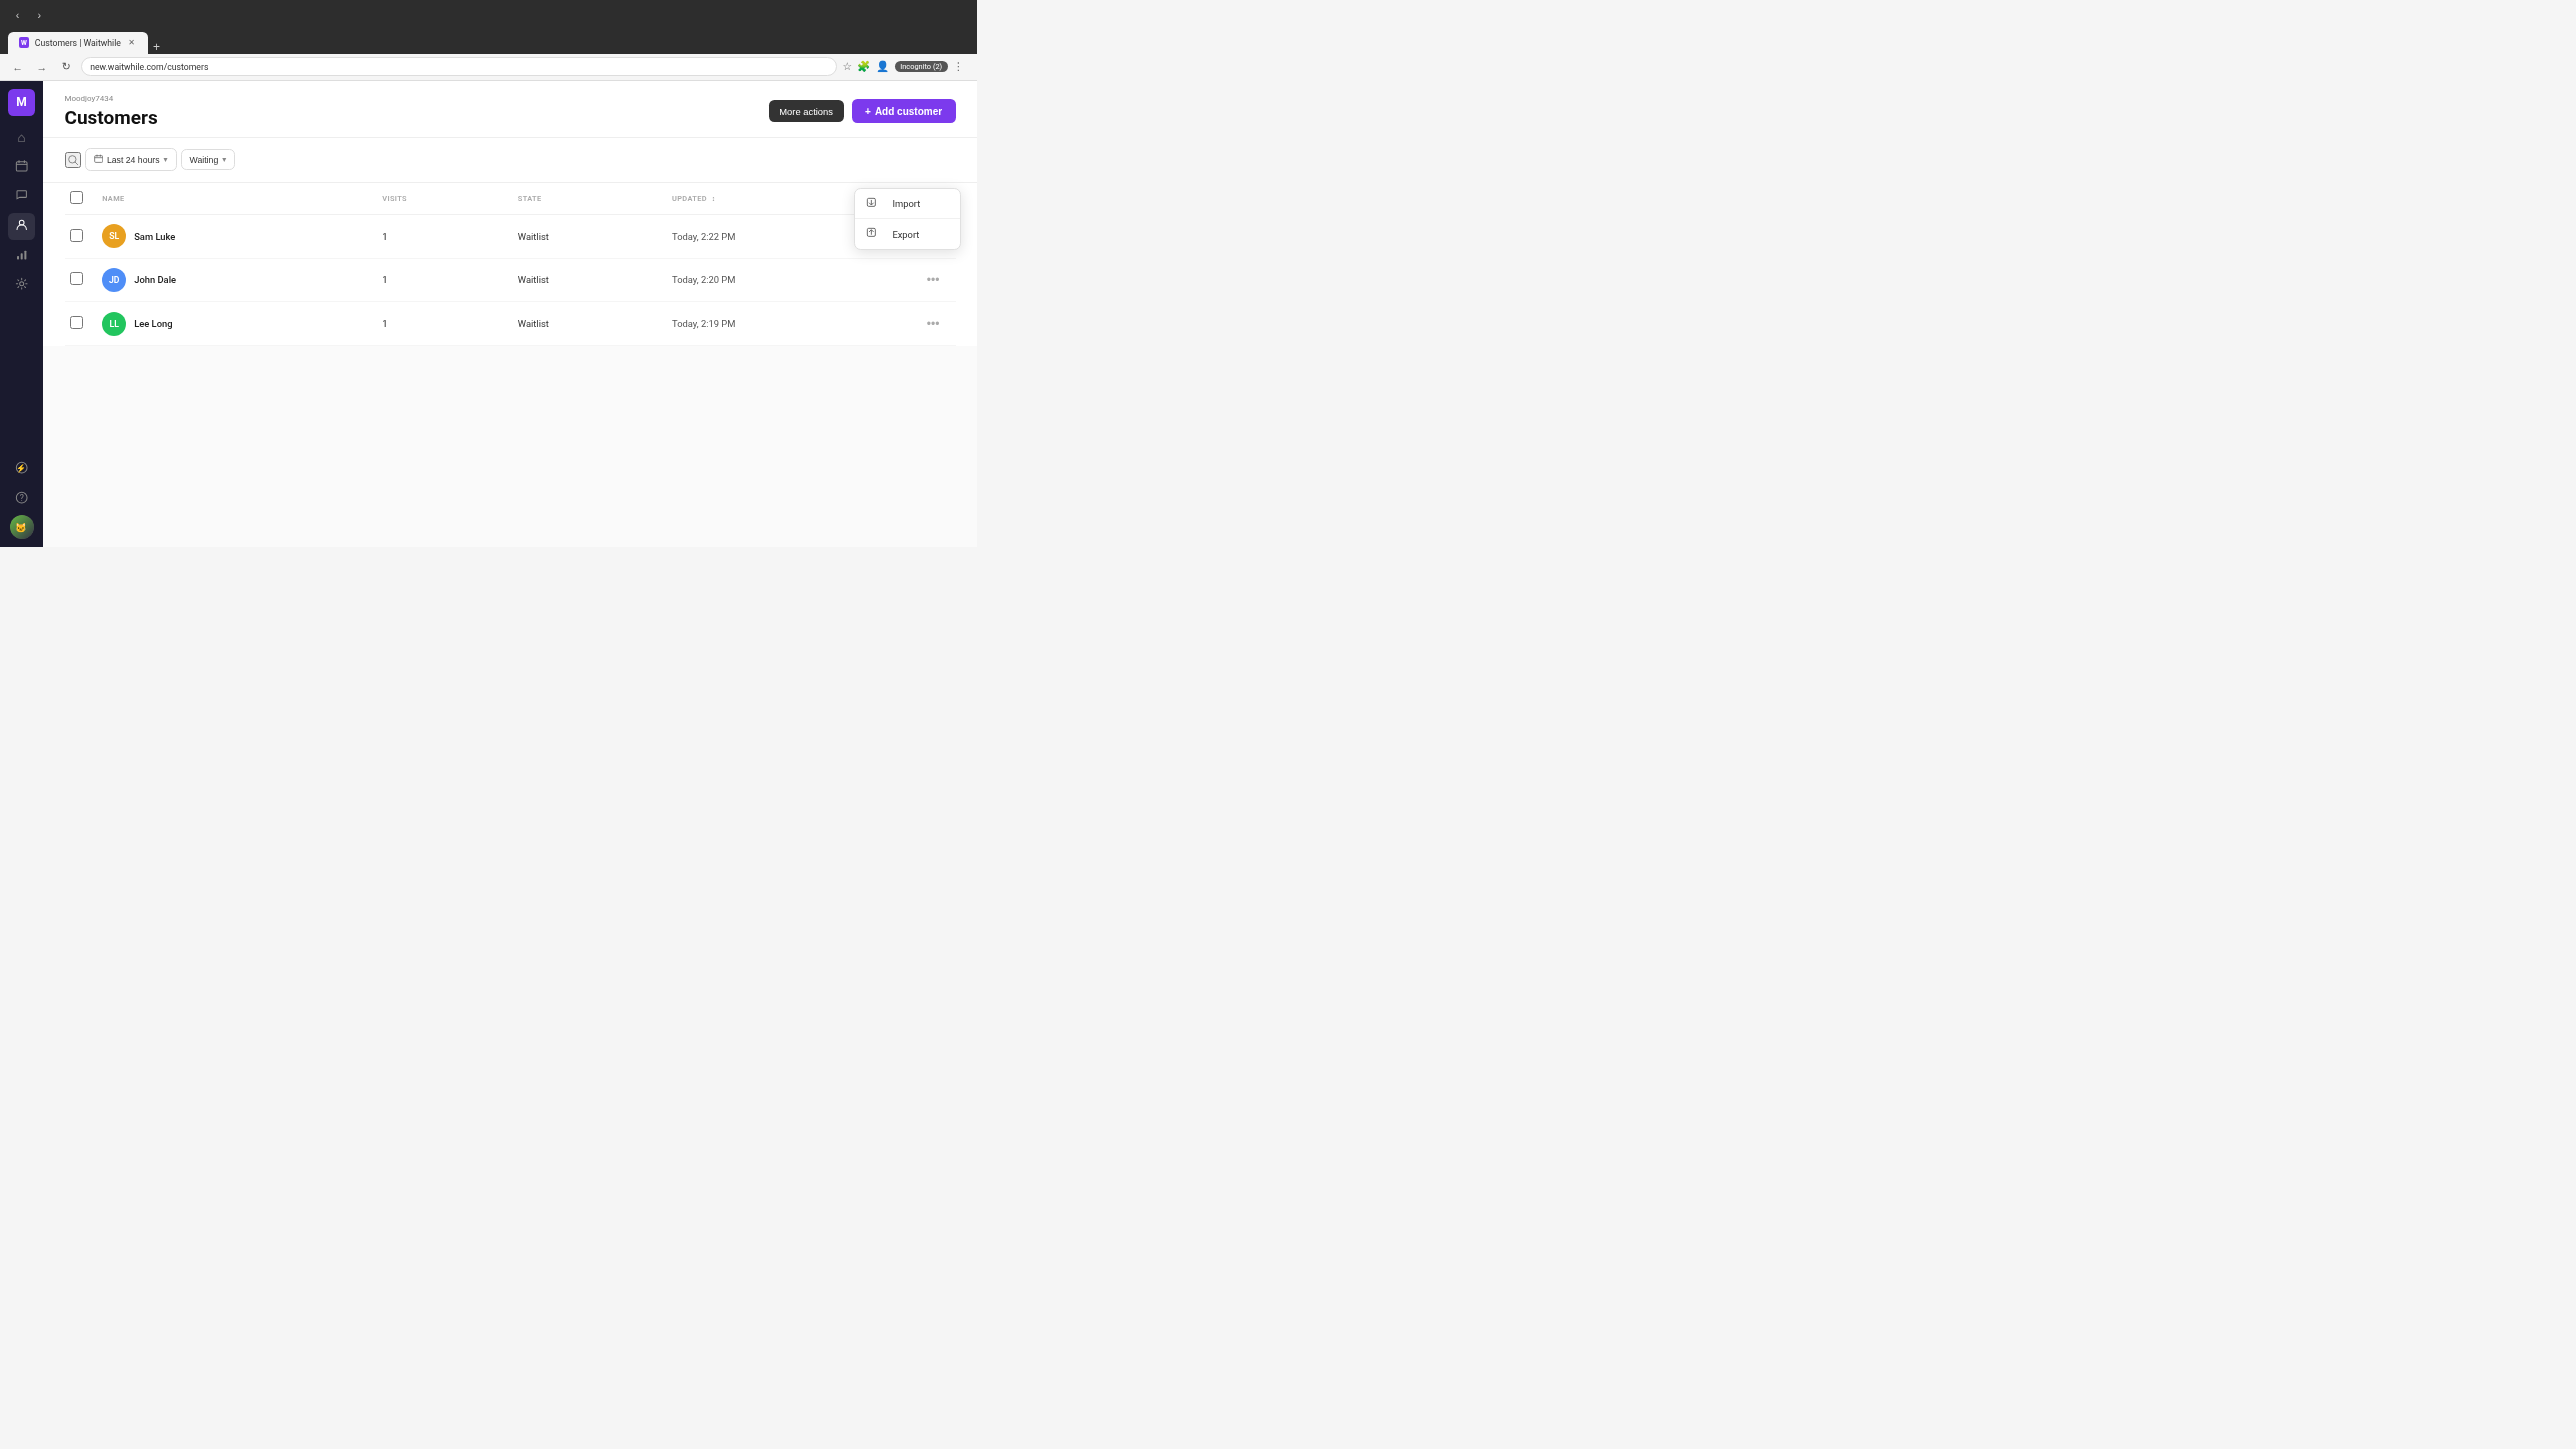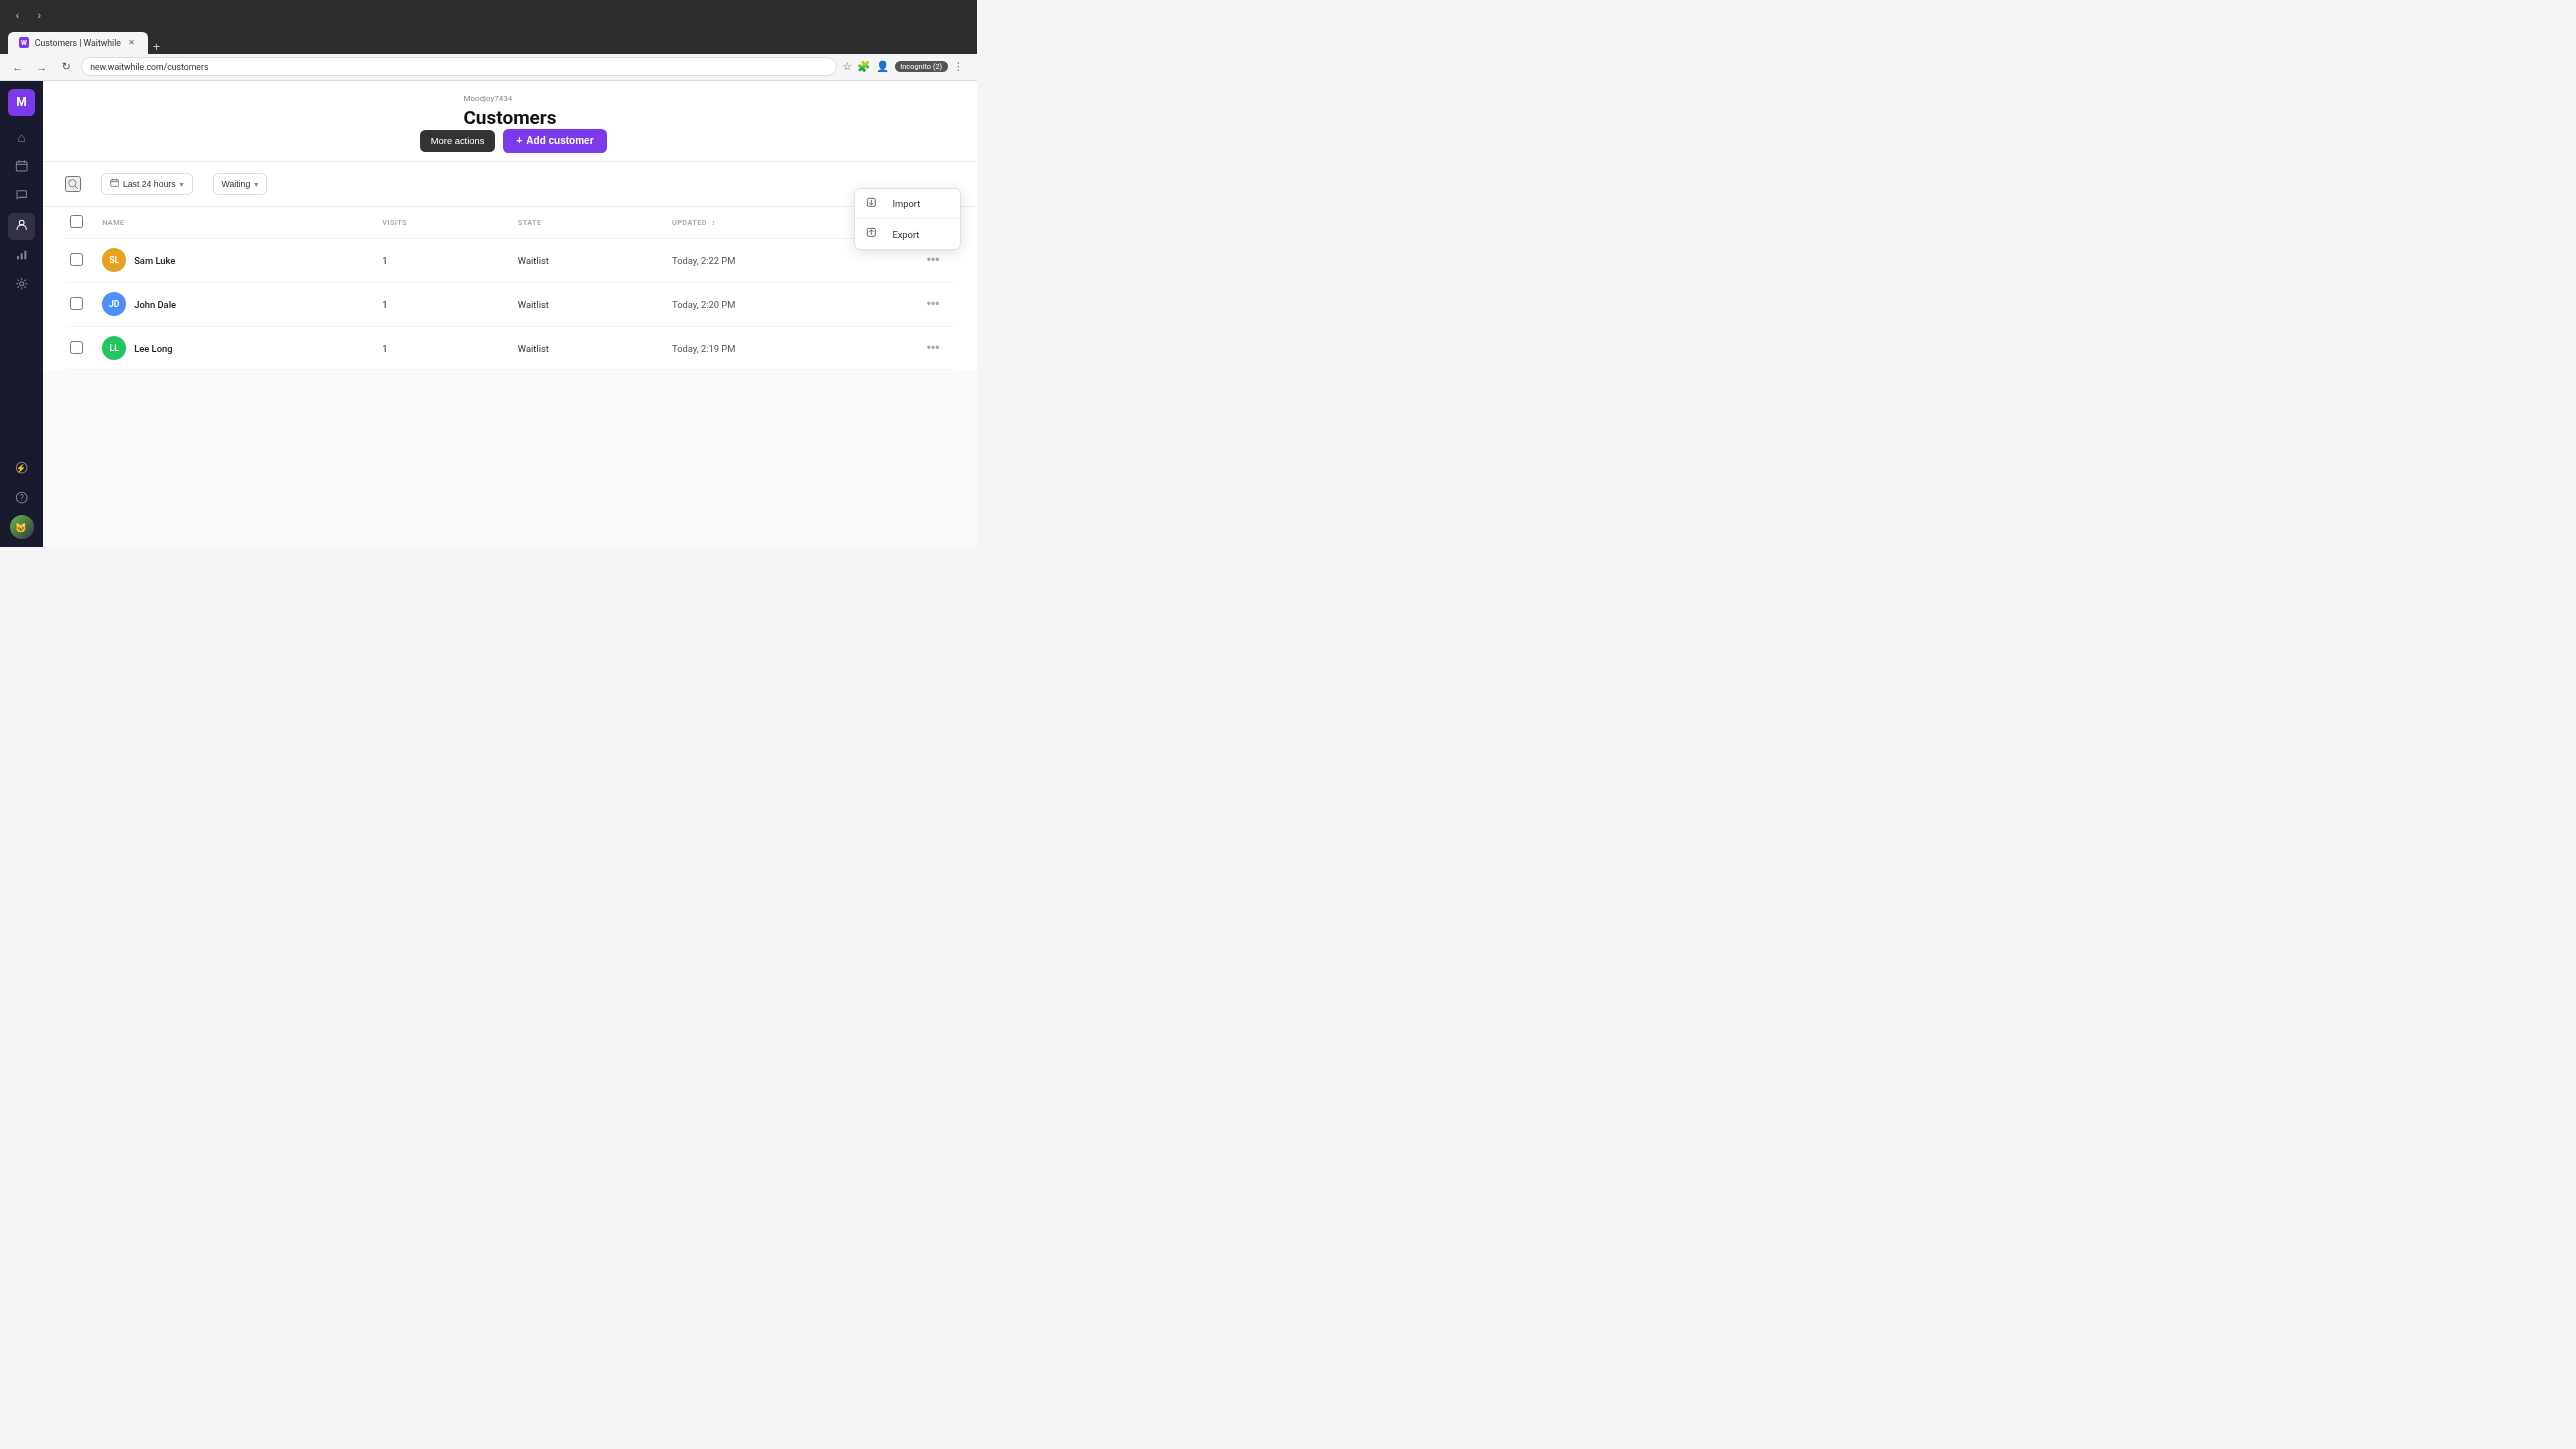--- a/index.html
+++ b/index.html
@@ -204,21 +204,20 @@
     }
 
     
     .page-header {
       padding: 13.4px 21.5px 8px;
       background: white;
       border-bottom: 0.7px solid #eee;
       display: flex;
       align-items: center;
       justify-content: space-between;
-      flex-direction: column;
     }
     .header-left {}
     .org-name {
       font-size: 8px;
       color: #888;
       margin-bottom: 2.7px;
     }
     .page-title {
       font-size: 19px;
       font-weight: 700;
@@ -282,21 +281,21 @@
       font-size: 10.7px;
       color: #555;
     }
 
     
     .toolbar {
       padding: 10.7px 21.5px;
       background: white;
       display: flex;
       align-items: center;
-      gap: 20px;
+      gap: 4px;
       border-bottom: 0.7px solid #eee;
     }
     .search-icon-btn {
       color: #888;
       font-size: 12px;
       cursor: pointer;
       display: flex; align-items: center;
     }
     .filter-btn {
       display: flex;

